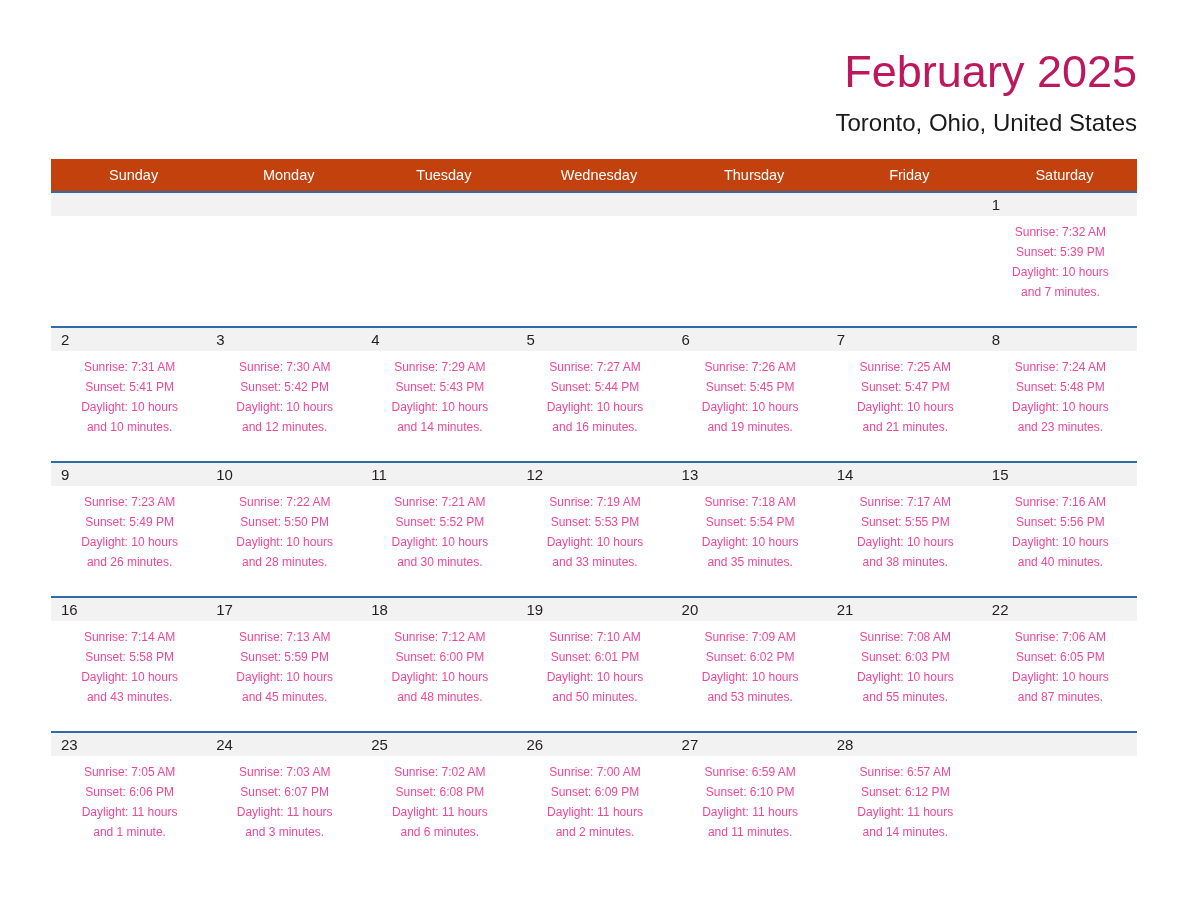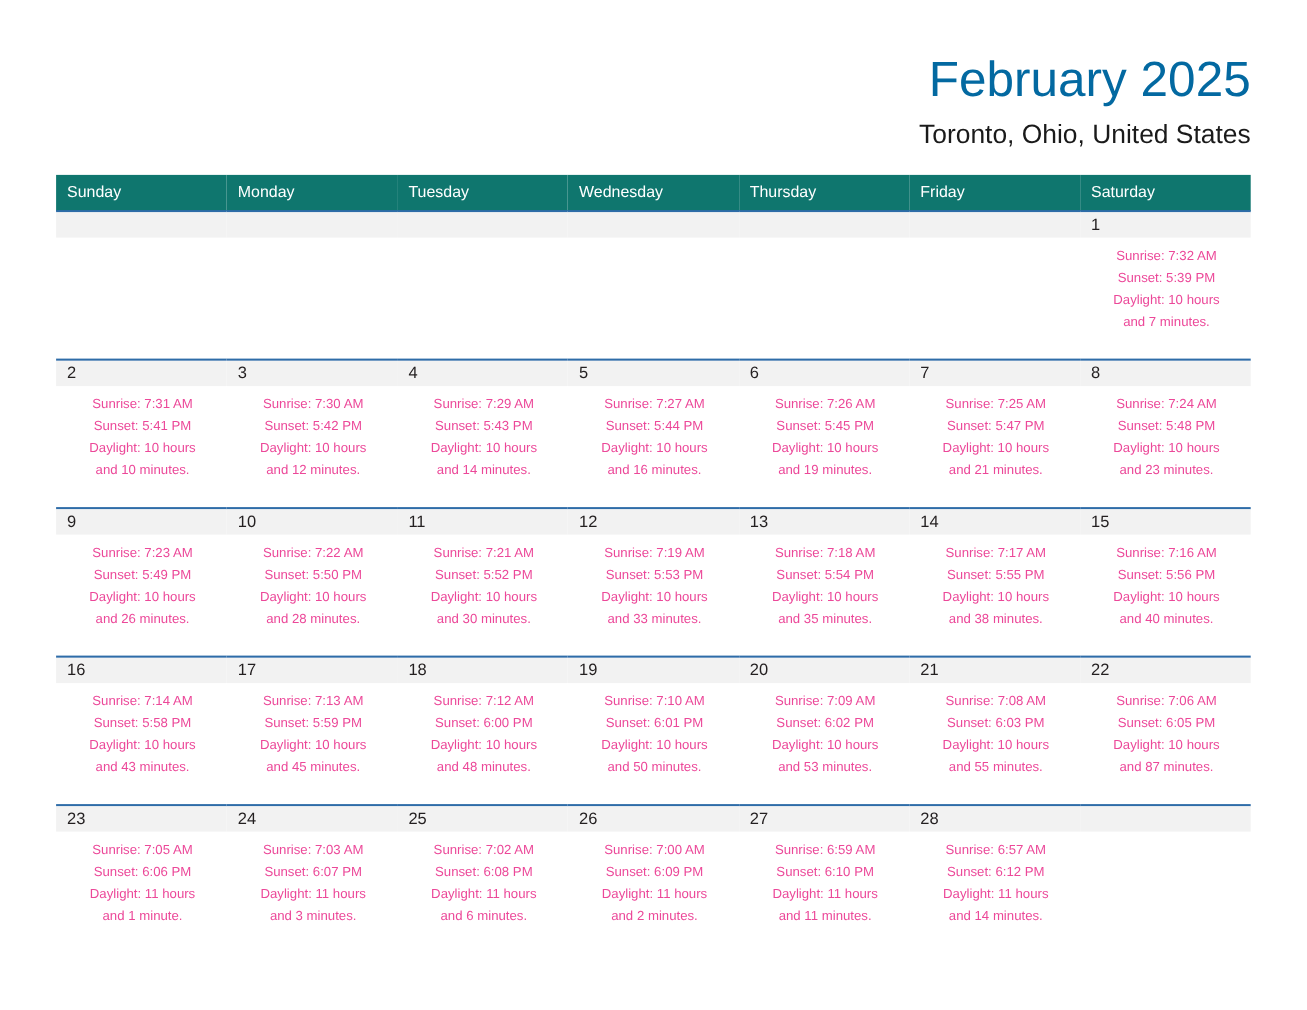--- a/index.html
+++ b/index.html
@@ -71,21 +71,21 @@
   .titles {
     position: absolute;
     right: 0;
     top: 0;
     text-align: right;
   }
   .cal-title {
     font-size: 45px;
     line-height: 56px;
     font-weight: 400;
-    color: #0369a1;
+    color: #be185d;
     white-space: nowrap;
   }
   .cal-subtitle {
     margin-top: 9px;
     font-size: 24px;
     line-height: 28px;
     font-weight: 400;
     color: #1a1a1a;
     white-space: nowrap;
   }
@@ -93,25 +93,25 @@
   
   .calendar {
     position: absolute;
     left: 51px;
     top: 159px;
     width: 1086px;
     border-collapse: collapse;
     table-layout: fixed;
   }
   .calendar th {
-    background: #0f766e;
+    background: #c2410c;
     color: #ffffff;
     font-size: 14.5px;
     font-weight: 400;
-    text-align: left;
+    text-align: center;
     padding: 8px 0 8px 10px;
     height: 15px;
     vertical-align: middle;
     border: none;
   }
   .calendar td {
     width: 155.14px;
     vertical-align: top;
     padding: 0;
     border: none;

